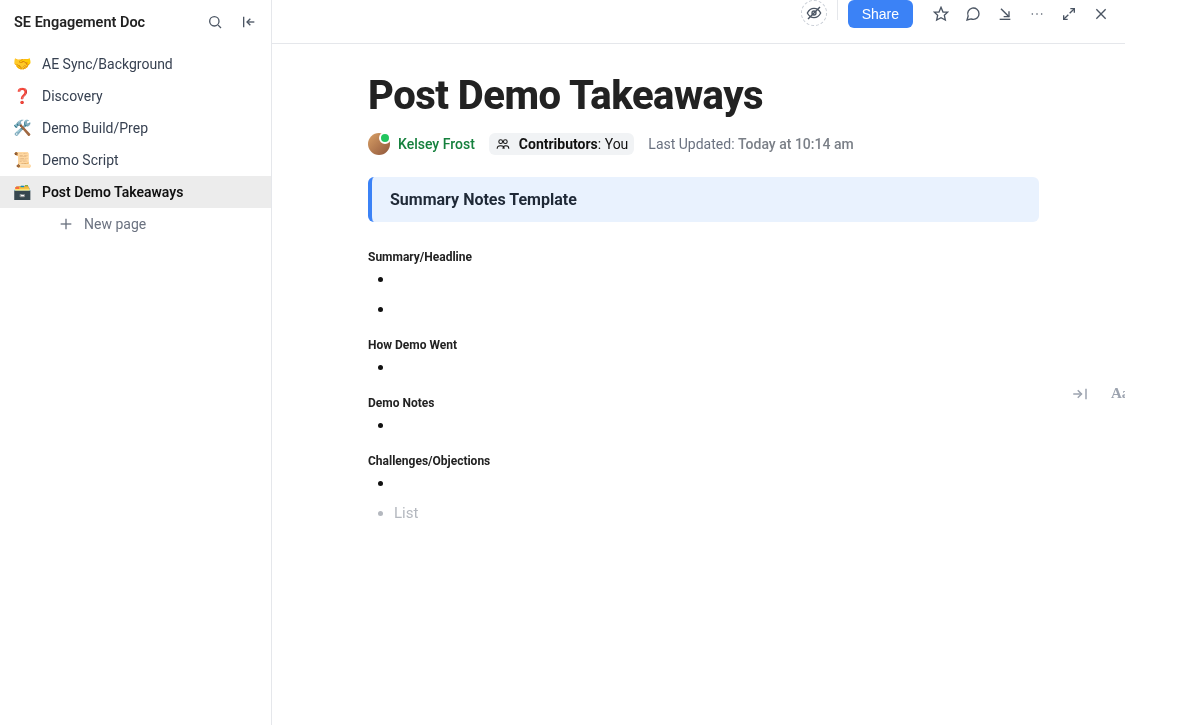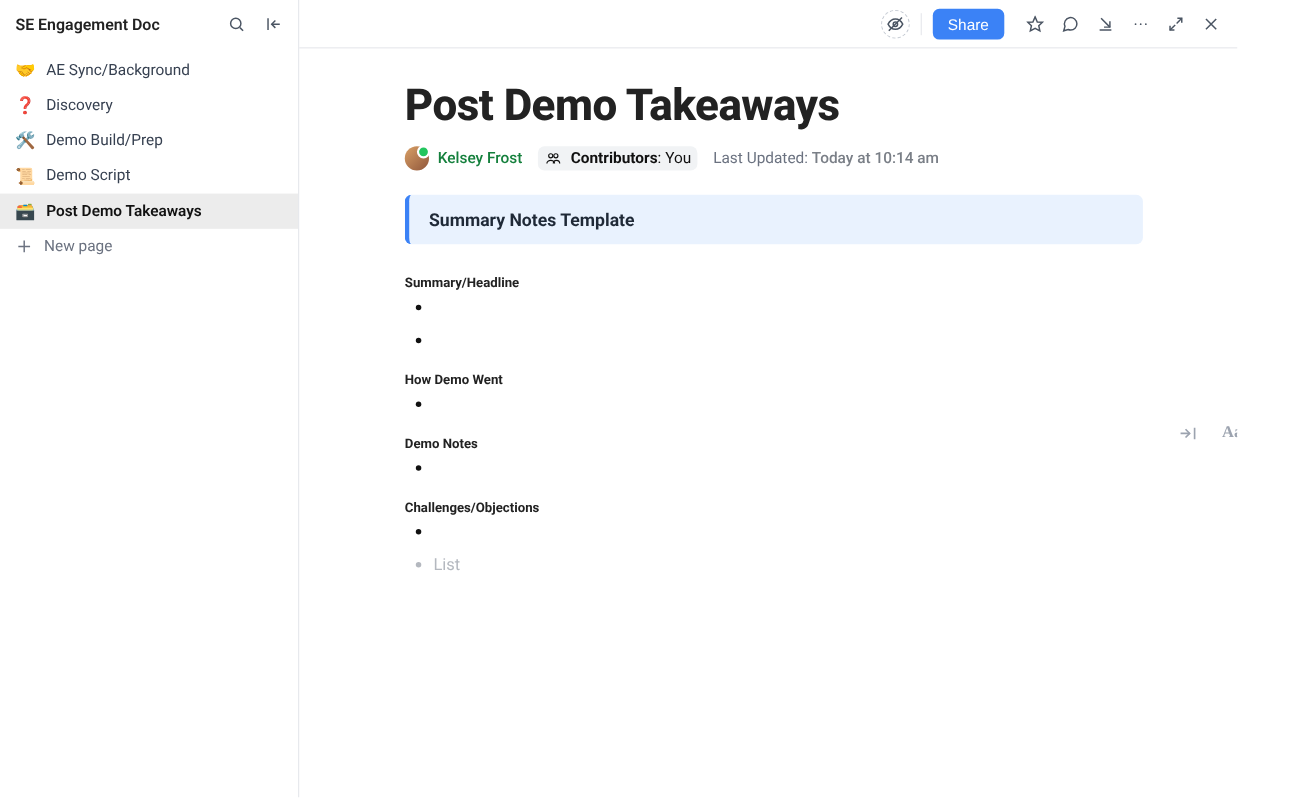--- a/index.html
+++ b/index.html
@@ -75,31 +75,31 @@
     cursor: pointer;
     line-height: 20px;
     font-size: 14px;
     color: #374151;
   }
   .nav-item.selected { background: var(--selected); font-weight: 600; color: #111; }
   .nav-item .nav-icon {
     width: 18px; height: 18px; display: inline-flex; align-items: center; justify-content: center;
     font-size: 15px; line-height: 1;
   }
-  .nav-item.new-page { color: var(--muted); }
+  .nav-item.new-page { color: var(--muted); margin-left: 44px; }
   .nav-item.new-page .plus {
     width: 16px; height: 16px; stroke: var(--muted); stroke-width: 2; fill: none;
   }
 
   
   .topbar {
     grid-row: 1;
     grid-column: 2;
     display: flex;
-    align-items: center;
+    align-items: flex-start;
     justify-content: flex-end;
     gap: 4px;
     padding: 0 10px;
     border-bottom: 1px solid var(--border);
   }
   .topbar .spacer { flex: 1; }
   .eye-btn {
     border: 1px dashed #c7ccd4;
     border-radius: 50%;
     width: 26px; height: 26px;

